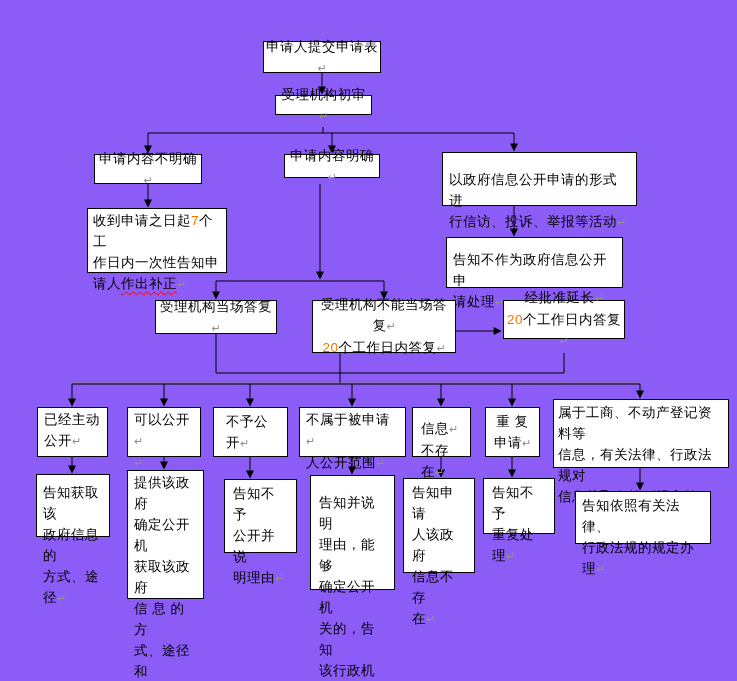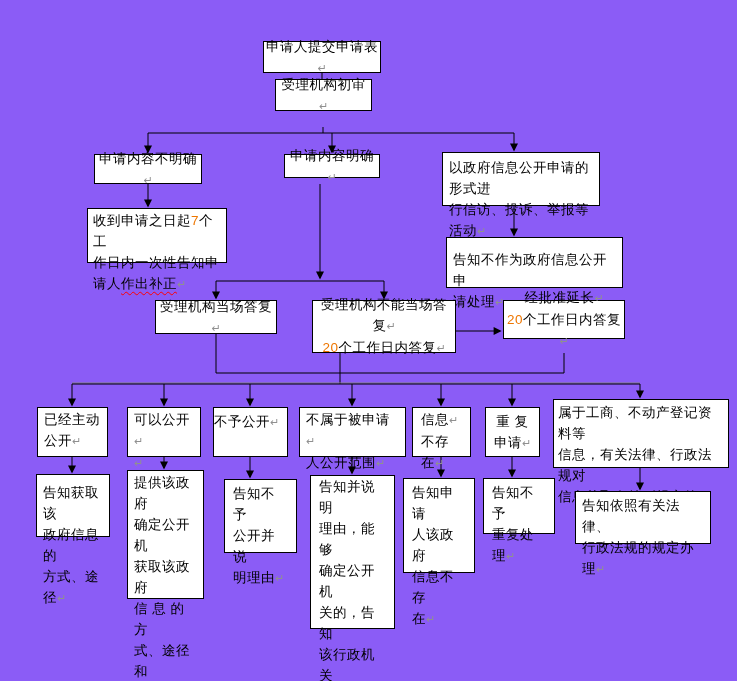--- a/index.html
+++ b/index.html
@@ -100,36 +100,36 @@
       <line x1="352" y1="457" x2="352" y2="473" marker-end="url(#ah)"></line>
       <line x1="441" y1="457" x2="441" y2="476" marker-end="url(#ah)"></line>
       <line x1="512" y1="457" x2="512" y2="476" marker-end="url(#ah)"></line>
       <line x1="640" y1="468" x2="640" y2="489" marker-end="url(#ah)"></line>
     </g>
   </svg>
 
   <div class="node center" style="left:263px;top:41px;width:118px;height:32px">
       <div class="tline">申请人提交申请表<span class="pilcrow">↵</span></div>
     </div>
-  <div class="node center" style="left:275px;top:79px;width:97px;height:32px">
+  <div class="node center" style="left:275px;top:95px;width:97px;height:20px">
       <div class="tline">受理机构初审<span class="pilcrow">↵</span></div>
     </div>
 
   <div class="node center" style="left:94px;top:154px;width:108px;height:30px">
       <div class="tline">申请内容不明确<span class="pilcrow">↵</span></div>
     </div>
   <div class="node center" style="left:284px;top:154px;width:96px;height:24px">
       <div class="tline">申请内容明确<span class="pilcrow">↵</span></div>
     </div>
-  <div class="node" style="left:442px;top:152px;width:158px;height:54px;padding:4px 6px">
+  <div class="node" style="left:442px;top:152px;width:195px;height:54px;padding:16px 6px">
       <div class="tline">以政府信息公开申请的形式进</div>
       <div class="tline">行信访、投诉、举报等活动<span class="pilcrow">↵</span></div>
     </div>
 
-  <div class="node" style="left:87px;top:208px;width:140px;height:55px;padding:1px 5px">
+  <div class="node" style="left:87px;top:208px;width:140px;height:65px;padding:1px 5px">
       <div class="tline">收到申请之日起<span class="num">7</span>个工</div>
       <div class="tline">作日内一次性告知申</div>
       <div class="tline">请人<span class="wavy">作出补正</span><span class="pilcrow">↵</span></div>
     </div>
   <div class="node" style="left:446px;top:237px;width:177px;height:51px;padding:11px 6px">
       <div class="tline">告知不作为政府信息公开申</div>
       <div class="tline">请处理<span class="pilcrow">↵</span></div>
     </div>
 
   <div class="node center" style="left:155px;top:300px;width:122px;height:34px">
@@ -145,28 +145,28 @@
     </div>
 
   <div class="node" style="left:37px;top:407px;width:71px;height:50px;padding:1px 6px">
       <div class="tline">已经主动</div>
       <div class="tline">公开<span class="pilcrow">↵</span></div>
     </div>
   <div class="node" style="left:127px;top:407px;width:74px;height:50px;padding:1px 6px">
       <div class="tline">可以公开<span class="pilcrow">↵</span></div>
       <div class="tline"><span class="pilcrow">↵</span></div>
     </div>
-  <div class="node" style="left:213px;top:407px;width:75px;height:50px;padding:3px 0">
+  <div class="node" style="left:213px;top:407px;width:75px;height:50px;padding:3px 12px">
       <div class="tline">不予公开<span class="pilcrow">↵</span></div>
     </div>
   <div class="node" style="left:299px;top:407px;width:107px;height:50px;padding:1px 6px">
       <div class="tline">不属于被申请<span class="pilcrow">↵</span></div>
       <div class="tline">人公开范围<span class="pilcrow">↵</span></div>
     </div>
-  <div class="node" style="left:412px;top:407px;width:59px;height:50px;padding:1px 8px">
+  <div class="node" style="left:412px;top:407px;width:59px;height:50px;padding:10px 8px">
       <div class="tline">信息<span class="pilcrow">↵</span></div>
       <div class="tline">不存在<span class="pilcrow">↵</span></div>
     </div>
   <div class="node center" style="left:485px;top:407px;width:55px;height:50px">
       <div class="tline">重 复</div>
       <div class="tline">申请<span class="pilcrow">↵</span></div>
     </div>
   <div class="node" style="left:553px;top:399px;width:176px;height:69px;padding:2px 4px">
       <div class="tline">属于工商、不动产登记资料等</div>
       <div class="tline">信息，有关法律、行政法规对</div>
@@ -183,21 +183,21 @@
       <div class="tline">确定公开机</div>
       <div class="tline">获取该政府</div>
       <div class="tline">信 息 的 方</div>
       <div class="tline">式、途径和</div>
     </div>
   <div class="node" style="left:224px;top:479px;width:73px;height:74px;padding:3px 8px">
       <div class="tline">告知不予</div>
       <div class="tline">公开并说</div>
       <div class="tline">明理由<span class="pilcrow">↵</span></div>
     </div>
-  <div class="node" style="left:310px;top:475px;width:85px;height:154px;padding:0 8px">
+  <div class="node" style="left:310px;top:475px;width:85px;height:115px;padding:16px 8px">
       <div class="tline">告知并说明</div>
       <div class="tline">理由，能够</div>
       <div class="tline">确定公开机</div>
       <div class="tline">关的，告知</div>
       <div class="tline">该行政机关</div>
     </div>
   <div class="node" style="left:403px;top:478px;width:72px;height:95px;padding:3px 8px">
       <div class="tline">告知申请</div>
       <div class="tline">人该政府</div>
       <div class="tline">信息不存</div>

